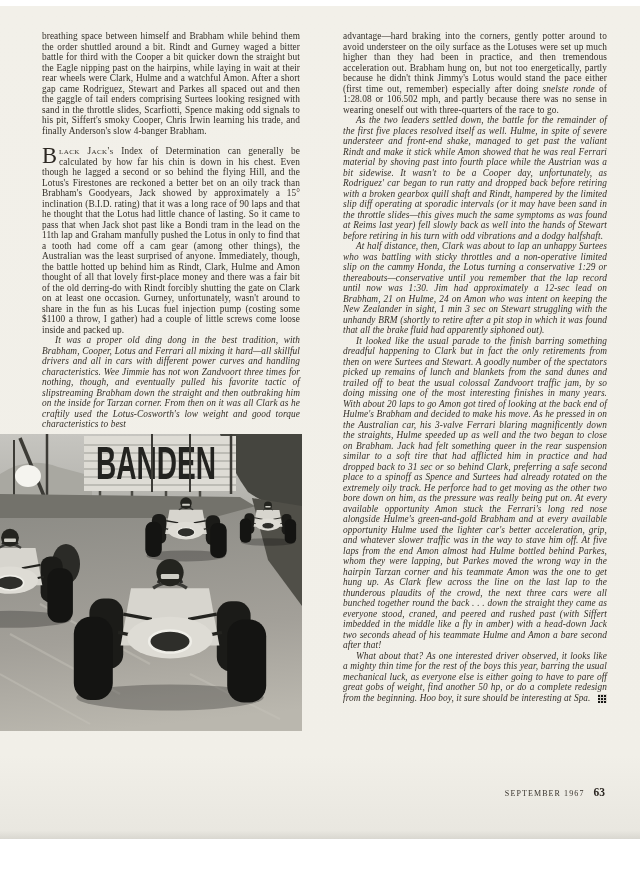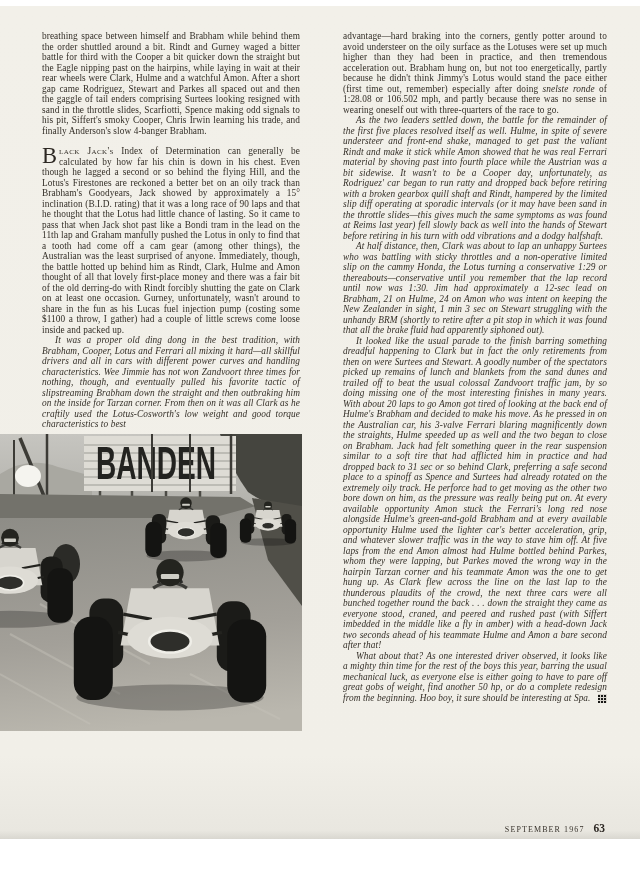--- a/index.html
+++ b/index.html
@@ -46,21 +46,21 @@
       #171715;
   }
   .footer{
     position:absolute;top:780px;right:64px;
     display:flex;align-items:flex-end;gap:9px;
   }
   .footer .issue{
     font-size:8px;letter-spacing:1.1px;color:#38332c;
   }
   .footer .pagenum{
-    font-size:11.5px;font-weight:bold;color:#2c2722;margin-top:36px;
+    font-size:11.5px;font-weight:bold;color:#2c2722;
   }
 </style>
 </head>
 <body>
 
 <div class="page">
 
   <div class="caption-wrap">
     <div class="col col-left" style="position:relative;left:0;top:0;margin-left:42px;">
       <p>breathing space between himself and Brabham while behind them the order shuttled around a bit. Rindt and Gurney waged a bitter battle for third with the Cooper a bit quicker down the straight but the Eagle nipping past on the hairpins, while laying in wait at their rear wheels were Clark, Hulme and a watchful Amon. After a short gap came Rodriguez, Stewart and Parkes all spaced out and then the gaggle of tail enders comprising Surtees looking resigned with sand in the throttle slides, Scarfiotti, Spence making odd signals to his pit, Siffert's smoky Cooper, Chris Irwin learning his trade, and finally Anderson's slow 4-banger Brabham.</p>

